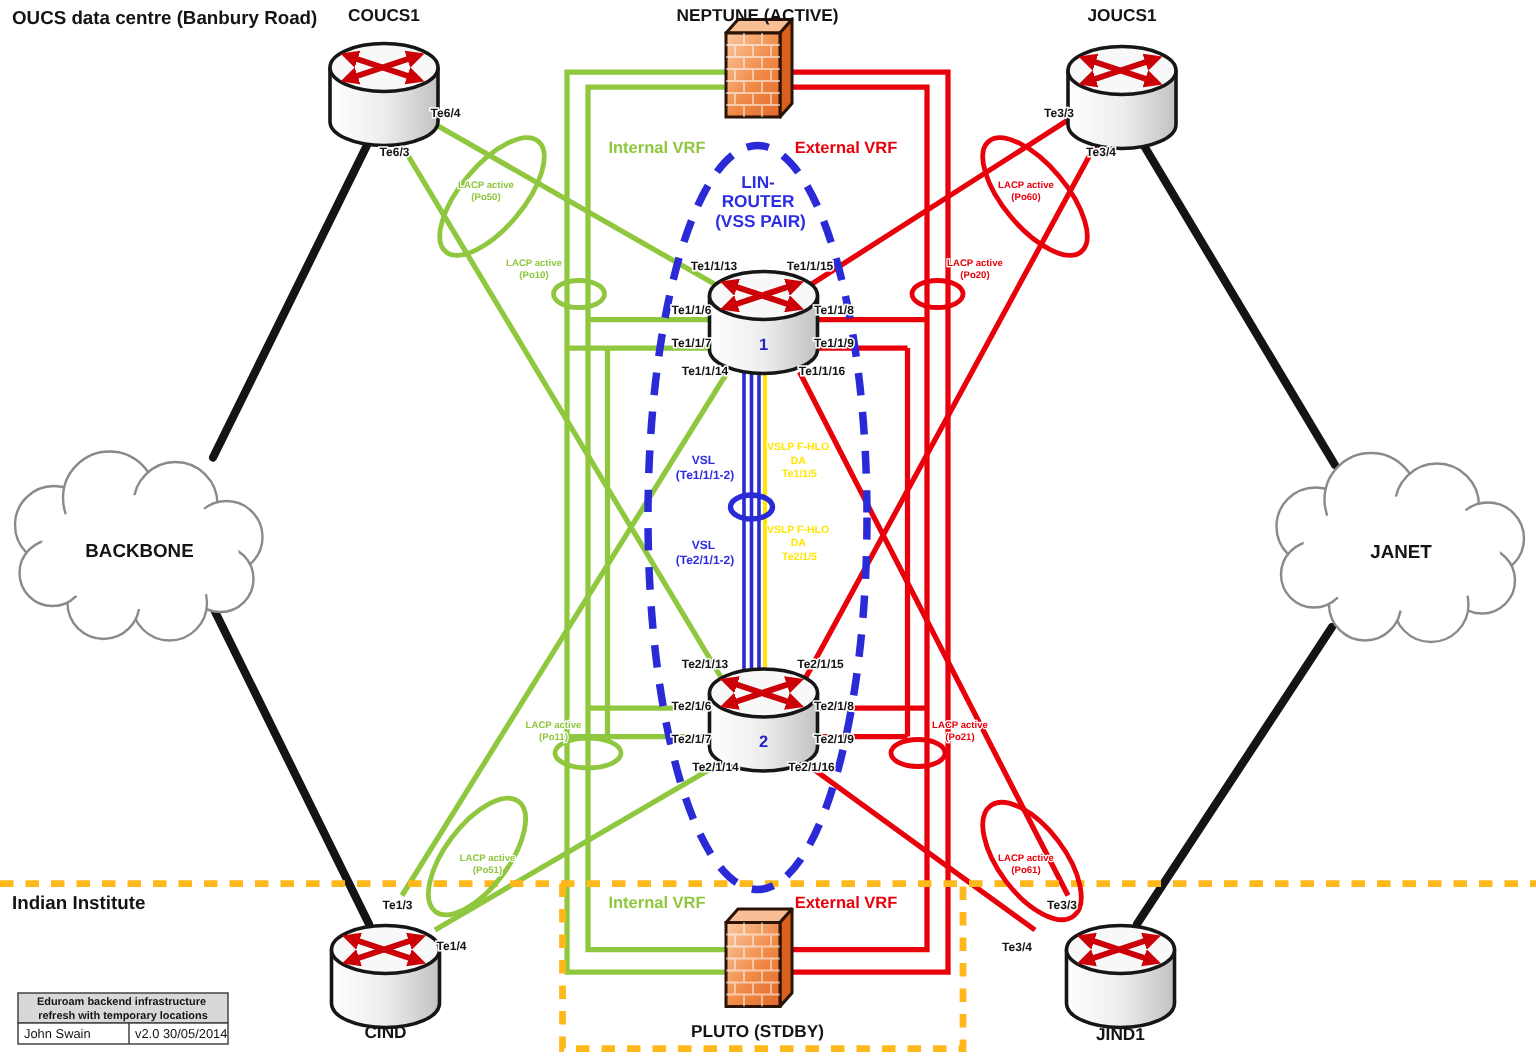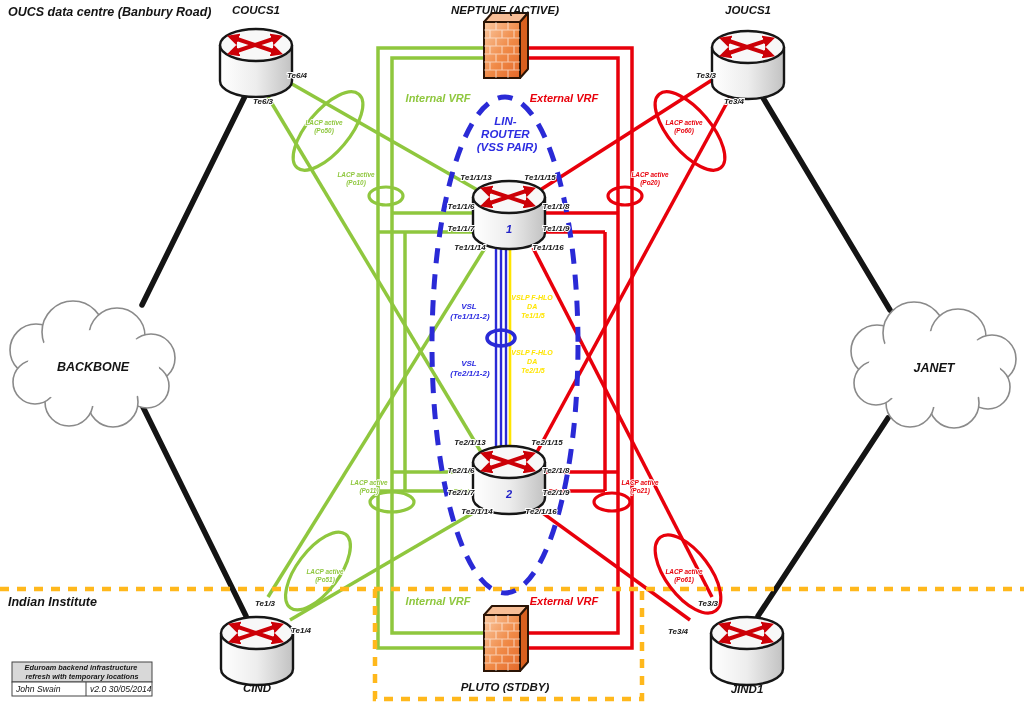--- a/index.html
+++ b/index.html
@@ -1,21 +1,21 @@
 <!DOCTYPE html>
 <html><head>
 <meta charset="utf-8">
 <style>
   :root{
     --green:#8FC73E; --red:#E8000B; --blue:#2D2DE1; --yellow:#FFE500;
     --orange:#FFB81C; --ink:#141414;
   }
   html,body{margin:0;padding:0;background:#fff;}
   #stage{position:relative;width:1024px;height:704px;overflow:hidden;
-         font-family:"Liberation Sans",sans-serif;font-style:italic;}
+         font-family:"Liberation Sans",sans-serif;}
   svg{display:block;}
   text{font-family:"Liberation Sans",sans-serif;fill:#141414;}
   .title{font-size:12.5px;font-weight:bold;}
   .node-label{font-size:11.5px;font-weight:bold;text-anchor:middle;}
   .vrf-g{font-size:11px;font-weight:bold;text-anchor:middle;fill:var(--green);}
   .vrf-r{font-size:11px;font-weight:bold;text-anchor:middle;fill:var(--red);}
   .lin{font-size:11.5px;font-weight:bold;text-anchor:middle;fill:var(--blue);}
   .chassis{font-size:11px;font-weight:bold;text-anchor:middle;fill:#2323c8;}
   .port{font-size:8px;font-weight:bold;text-anchor:middle;
         paint-order:stroke;stroke:#ffffff;stroke-width:2px;}

